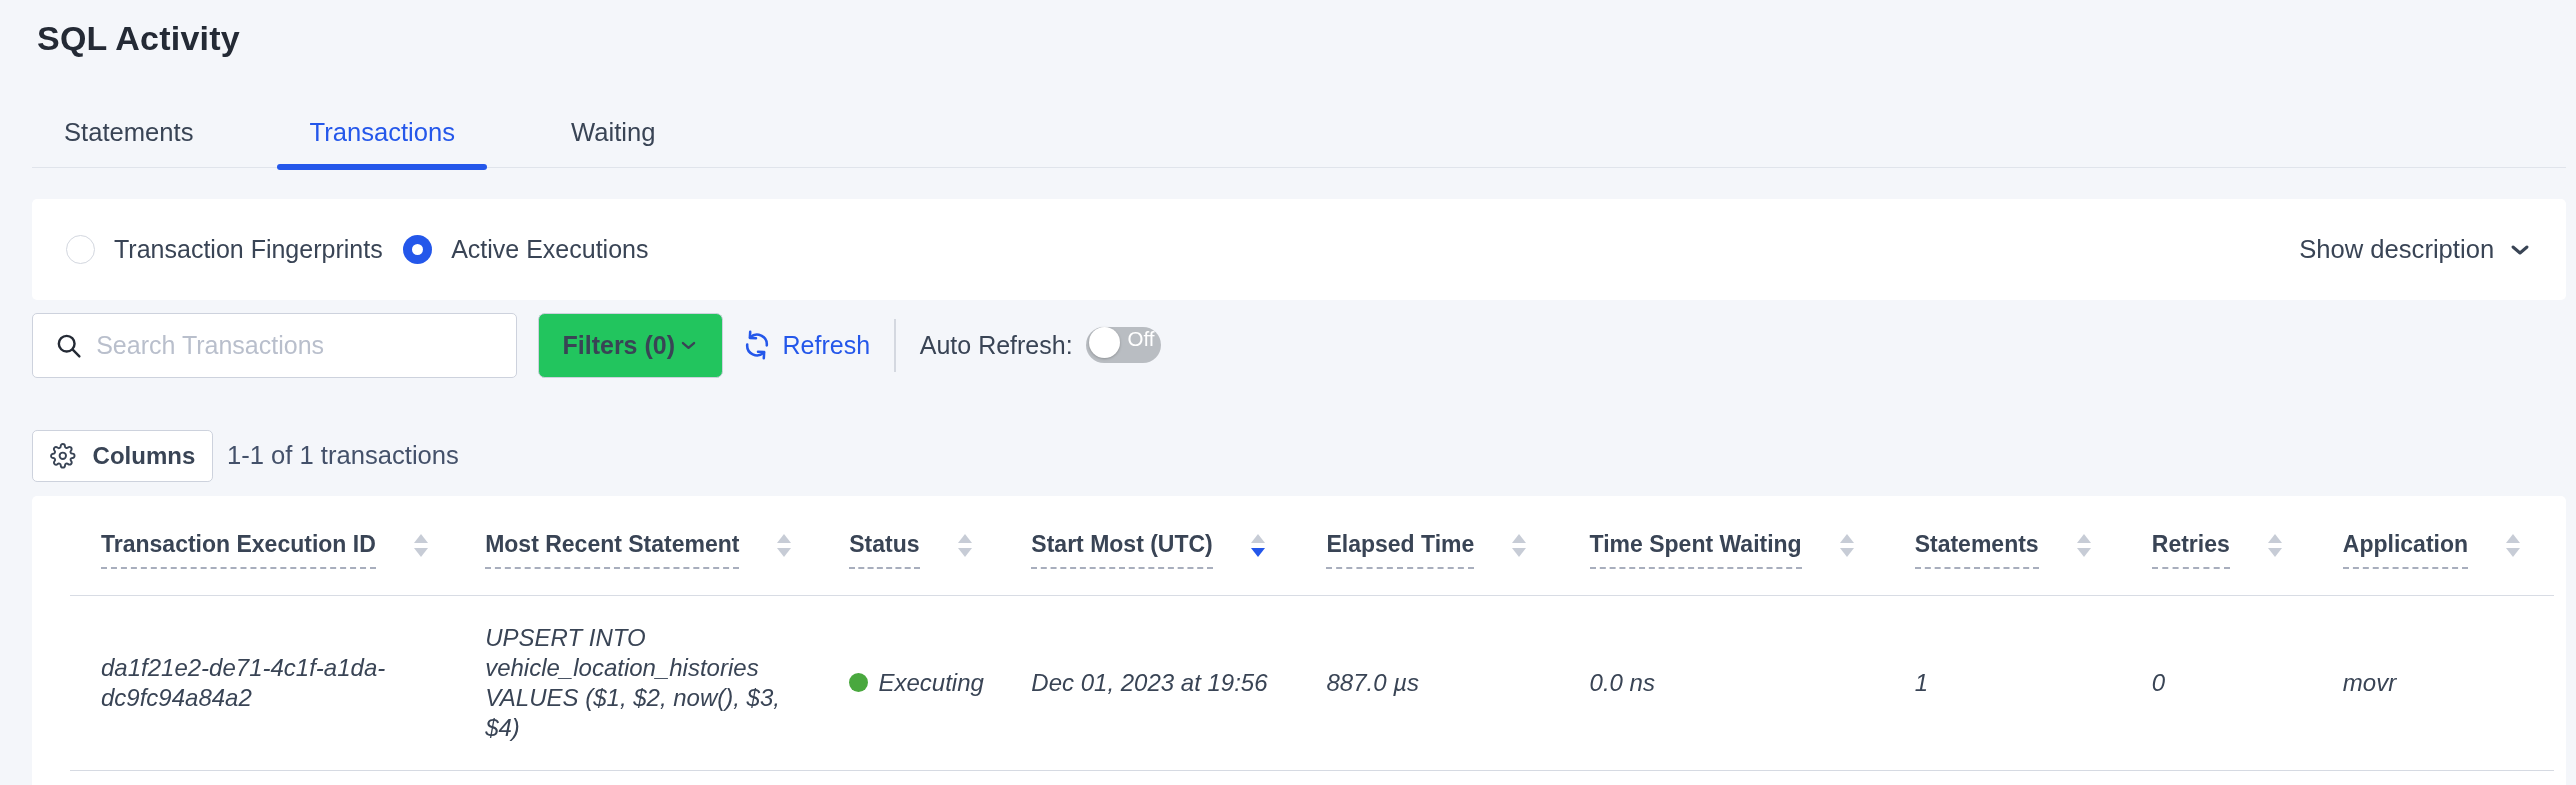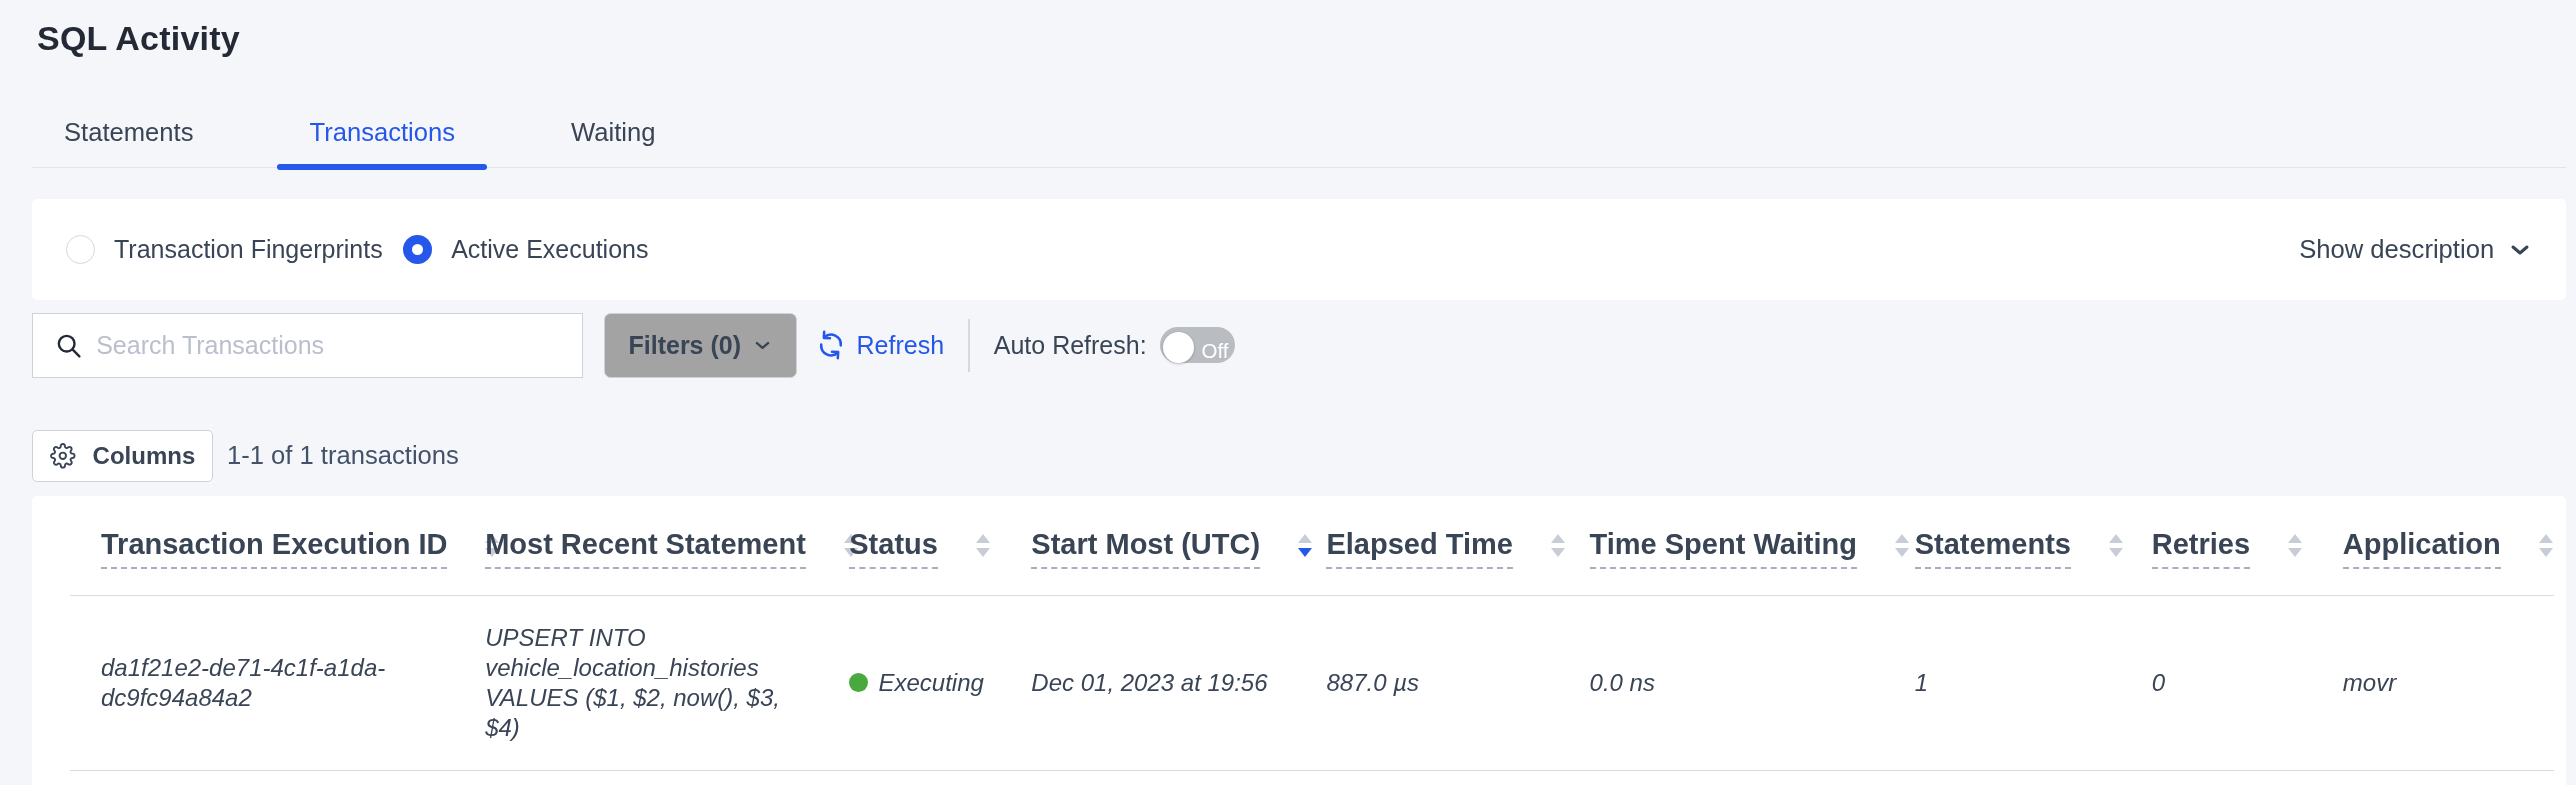--- a/index.html
+++ b/index.html
@@ -49,37 +49,37 @@
   }
   .radio-option{display:flex;align-items:center;gap:19px;cursor:pointer;font-size:25px;}
   .radio{width:29px;height:29px;border:1.7px solid #d3d7df;border-radius:50%;background:#fff;flex:0 0 auto;}
   .radio.selected{border:0;background:var(--blue);display:flex;align-items:center;justify-content:center;}
   .radio.selected::after{content:"";width:11px;height:11px;border-radius:50%;background:#fff;}
   .show-desc{margin-left:auto;display:flex;align-items:center;gap:13.7px;font-size:25.6px;color:var(--text);cursor:pointer;}
 
   
   .controls-row{margin-top:12.8px;height:65px;display:flex;align-items:center;}
   .search-box{
-    width:551px;height:65px;background:#fff;border:1.7px solid var(--border);border-radius:0;
+    width:485px;height:65px;background:#fff;border:1.7px solid var(--border);border-radius:5px;
     display:flex;align-items:center;padding:0 8.5px 0 20.5px;gap:13.7px;
   }
   .search-box input{border:0;outline:0;flex:1;font-size:25px;color:var(--text);font-family:inherit;background:transparent;}
   .search-box input::placeholder{color:var(--muted);}
   .filters-btn{
-    margin-left:20.5px;height:65px;background:#a3a3a3;border:1.7px solid var(--border);border-radius:6.8px;
-    display:flex;align-items:center;gap:12px;padding:0 24px;font-size:25px;font-weight:600;
+    margin-left:20.5px;height:65px;background:#22c55e;border:1.7px solid var(--border);border-radius:6.8px;
+    display:flex;align-items:center;gap:4px;padding:0 24px;font-size:25px;font-weight:600;
     color:var(--text);font-family:inherit;cursor:pointer;white-space:nowrap;
   }
   .asof{margin-left:20.5px;font-size:25px;color:var(--text);white-space:nowrap;}
   .refresh{margin-left:17px;display:flex;align-items:center;gap:8.5px;color:var(--blue);font-size:25px;cursor:pointer;white-space:nowrap;}
   .vdiv{width:1.7px;height:53px;background:#d4d8e0;margin:0 24px;}
   .auto-label{font-size:25px;white-space:nowrap;}
   .toggle{
     margin-left:13.7px;width:75px;height:36px;border-radius:18px;background:var(--toggle);
-    display:flex;align-items:flex-end;cursor:pointer;flex:0 0 auto;
+    display:flex;align-items:flex-start;cursor:pointer;flex:0 0 auto;
   }
   .knob{width:31px;height:31px;border-radius:50%;background:#fff;margin-left:2.6px;box-shadow:0 0.9px 2.6px rgba(0,0,0,.25);}
   .toggle-text{color:#fff;font-size:20.5px;margin-left:7.7px;}
 
   
   .toolbar-row{margin-top:52px;height:52px;display:flex;align-items:center;}
   .columns-btn{
     height:52px;background:#fff;border:1.7px solid var(--border);border-radius:5.1px;
     display:flex;align-items:center;gap:17px;padding:0 17px;font-size:24px;font-weight:600;
     color:var(--text);font-family:inherit;cursor:pointer;
@@ -90,21 +90,21 @@
   .table-card{margin-top:14.5px;padding:0 13.7px 25.6px 38px;}
   table{border-collapse:collapse;table-layout:fixed;width:2484px;}
   col.c1{width:384px}col.c2{width:364px}col.c3{width:182px}col.c4{width:295px}
   col.c5{width:263px}col.c6{width:325px}col.c7{width:237px}col.c8{width:191px}col.c9{width:242px}
   th{
     text-align:left;vertical-align:top;padding:34px 0 25.6px 31px;
     border-bottom:1.7px solid #d8dce4;cursor:pointer;
   }
   .th-inner{display:flex;align-items:center;white-space:nowrap;}
   .th-label{
-    font-size:29px;font-weight:700;color:var(--text);line-height:29px;
+    font-size:23px;font-weight:700;color:var(--text);line-height:29px;
     border-bottom:2.6px dashed var(--dash);padding-bottom:7.7px;
   }
   .sort{display:flex;flex-direction:column;gap:5.1px;margin-left:38px;margin-bottom:8.5px;}
   .tri-up{width:0;height:0;border-left:7.7px solid transparent;border-right:7.7px solid transparent;border-bottom:9.4px solid var(--arrow);}
   .tri-down{width:0;height:0;border-left:7.7px solid transparent;border-right:7.7px solid transparent;border-top:9.4px solid var(--arrow);}
   th.sort-desc .tri-down{border-top-color:var(--blue);}
   td{
     vertical-align:middle;padding:27px 0 27px 31px;font-size:24px;line-height:30px;
     border-bottom:1.7px solid var(--row-border);color:var(--text);font-style:italic;
   }

